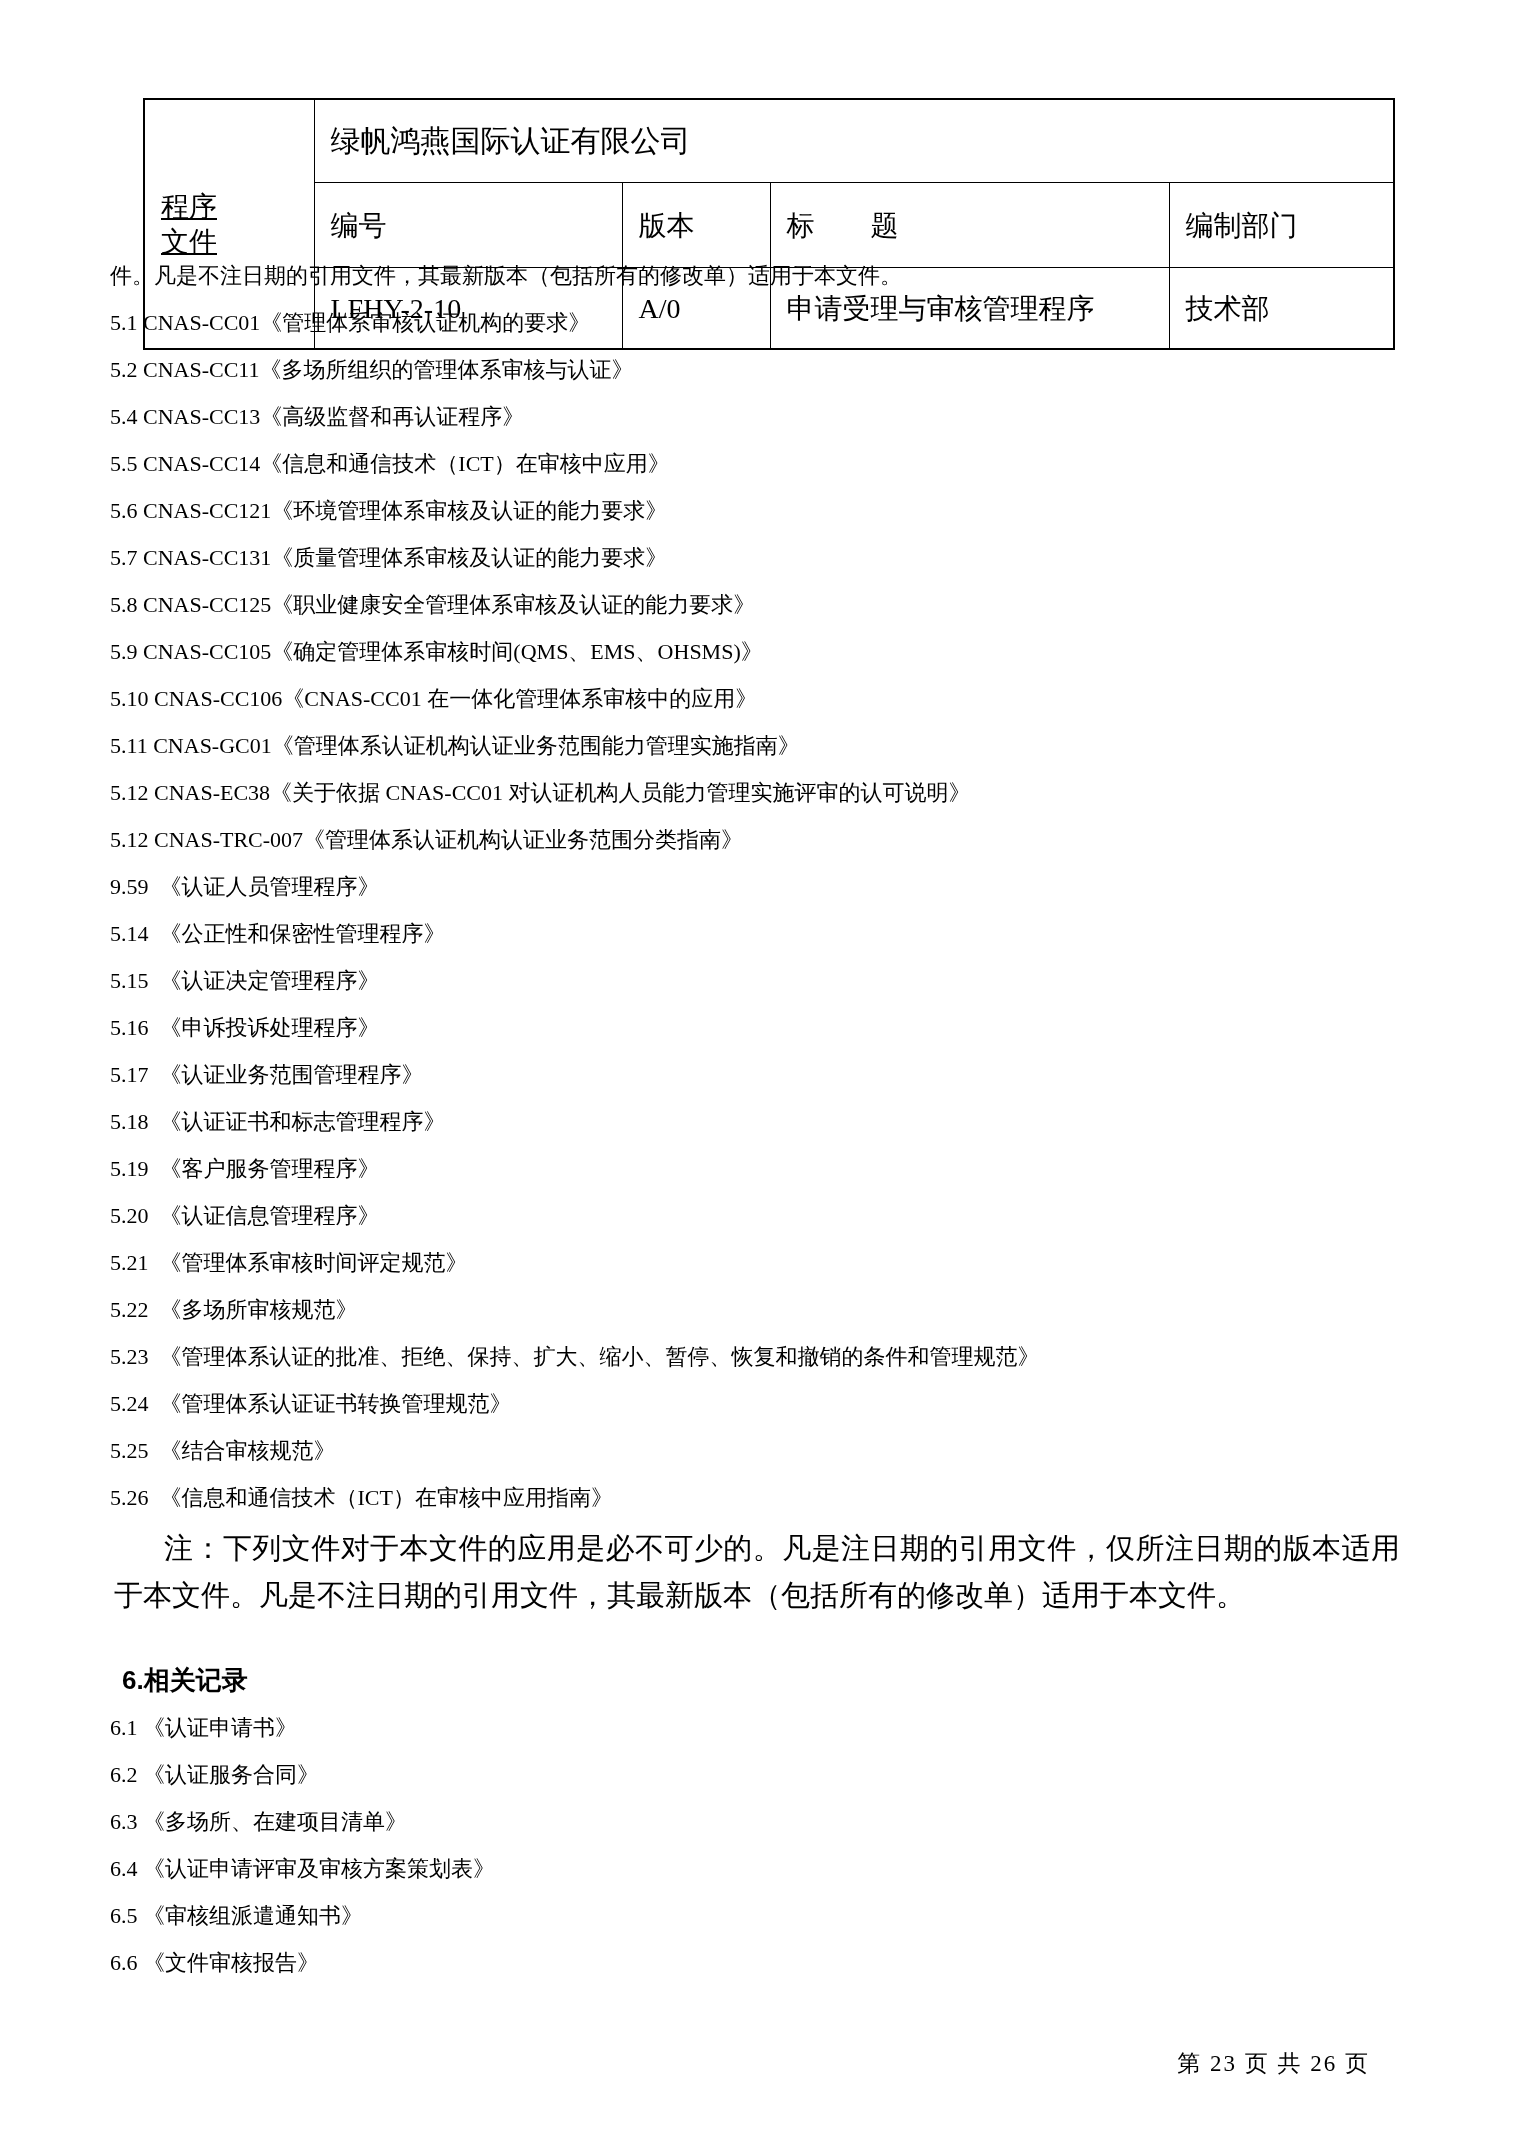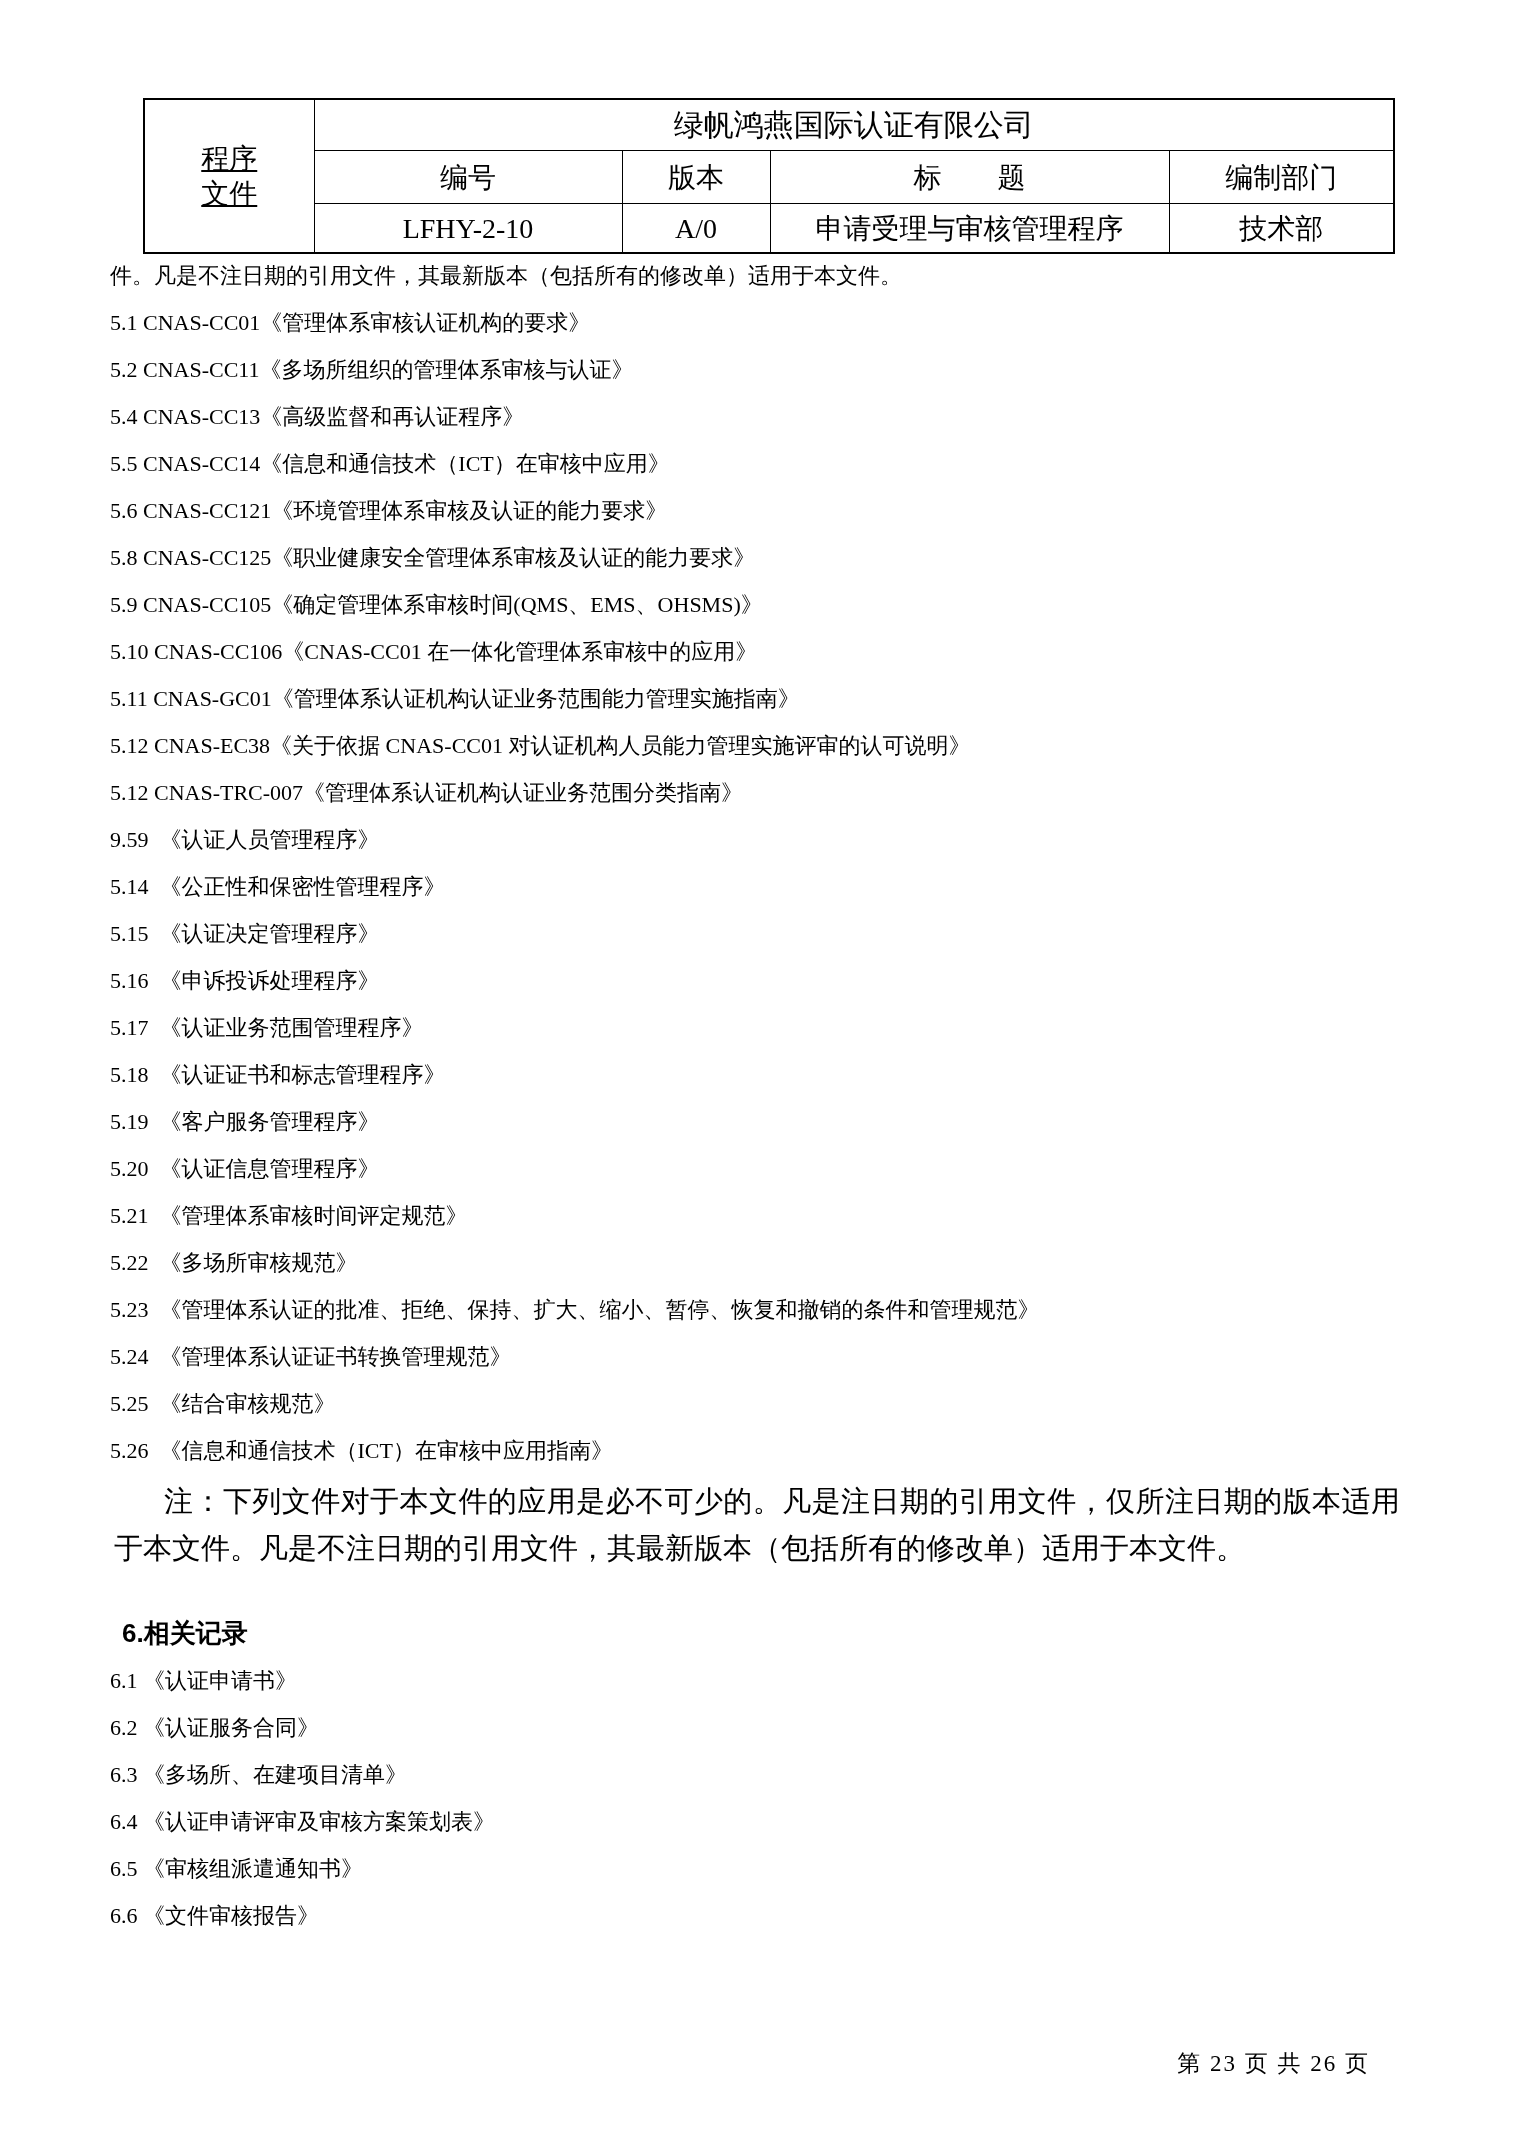--- a/index.html
+++ b/index.html
@@ -14,22 +14,22 @@
   
   table.doc-table {
     position: absolute; left: 143px; top: 98px;
     width: 1250px; table-layout: fixed;
     border-collapse: collapse;
     border: 2px solid #000;
     font-size: 28px;
   }
   table.doc-table td {
     border: 1.5px solid #000;
-    text-align: center; vertical-align: middle;
-    padding: 0; line-height: 1.25;
+    vertical-align: middle;
+    padding: 16px; line-height: 1.25;
     overflow: hidden; white-space: pre;
   }
   tr.row-company td { height: 50px; }
   tr.row-headers td { height: 52px; }
   tr.row-values  td { height: 48px; }
   td.c-doctype { font-size: 28px; line-height: 1.45; text-decoration: underline; }
   td.c-company { font-size: 30px; }
 
   
   .body-block {
@@ -88,20 +88,21 @@
 
   <div class="body-block">
     <p class="line">件。凡是不注日期的引用文件，其最新版本（包括所有的修改单）适用于本文件。</p>
 
     <div>
         <p class="line">5.1 CNAS-CC01《管理体系审核认证机构的要求》</p>
         <p class="line">5.2 CNAS-CC11《多场所组织的管理体系审核与认证》</p>
         <p class="line">5.4 CNAS-CC13《高级监督和再认证程序》</p>
         <p class="line">5.5 CNAS-CC14《信息和通信技术（ICT）在审核中应用》</p>
         <p class="line">5.6 CNAS-CC121《环境管理体系审核及认证的能力要求》</p>
+        <p class="line">5.7 CNAS-CC131《质量管理体系审核及认证的能力要求》</p>
         <p class="line">5.8 CNAS-CC125《职业健康安全管理体系审核及认证的能力要求》</p>
         <p class="line">5.9 CNAS-CC105《确定管理体系审核时间(QMS、EMS、OHSMS)》</p>
         <p class="line">5.10 CNAS-CC106《CNAS-CC01 在一体化管理体系审核中的应用》</p>
         <p class="line">5.11 CNAS-GC01《管理体系认证机构认证业务范围能力管理实施指南》</p>
         <p class="line">5.12 CNAS-EC38《关于依据 CNAS-CC01 对认证机构人员能力管理实施评审的认可说明》</p>
         <p class="line">5.12 CNAS-TRC-007《管理体系认证机构认证业务范围分类指南》</p>
         <p class="line">9.59  《认证人员管理程序》</p>
         <p class="line">5.14  《公正性和保密性管理程序》</p>
         <p class="line">5.15  《认证决定管理程序》</p>
         <p class="line">5.16  《申诉投诉处理程序》</p>

